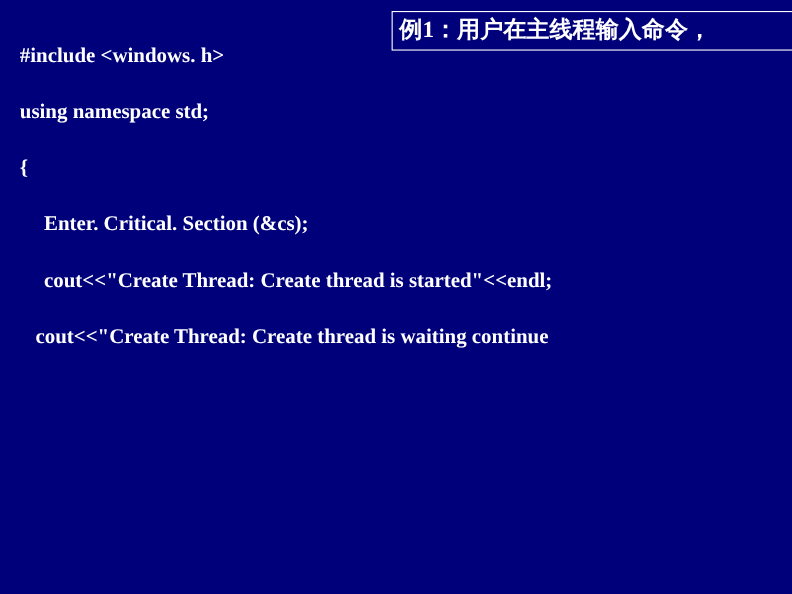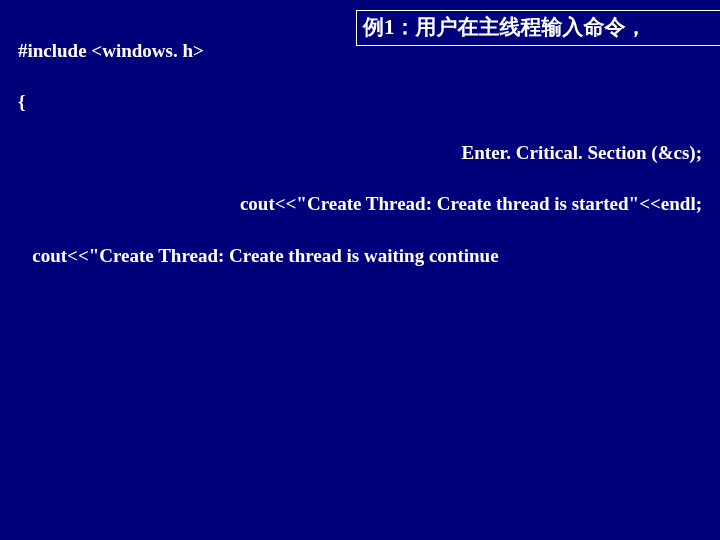--- a/index.html
+++ b/index.html
@@ -26,32 +26,33 @@
     width: 398px;
     border: 1px solid #ffffff;
     background: #00007b;
     padding: 2px 6px 4px 6px;
     font-family: "SimSun", "Songti SC", "Times New Roman", serif;
     font-weight: bold;
     color: #ffffff;
     font-size: 21px;
     line-height: 1.35;
   }
-  .indent1 { padding-left: 22px; display: block; text-align: right; }
+  .indent1 { padding-left: 22px; display: block; }
   .line { display: block; }
 </style>
 </head>
 <body>
 
 <div class="callout">
   <span class="line">例1：用户在主线程输入命令，</span>
 </div>
 
 <div class="code-block">
 <span class="line">#include &lt;windows. h&gt;</span>
+<span class="line">using namespace std;</span>
 <span class="line">{</span>
 <span class="indent1">Enter. Critical. Section (&amp;cs);</span>
 <span class="indent1">cout&lt;&lt;"Create Thread: Create thread is started"&lt;&lt;endl;</span>
 <span class="line">   cout&lt;&lt;"Create Thread: Create thread is waiting continue</span>
 
 
 
 
 
 

